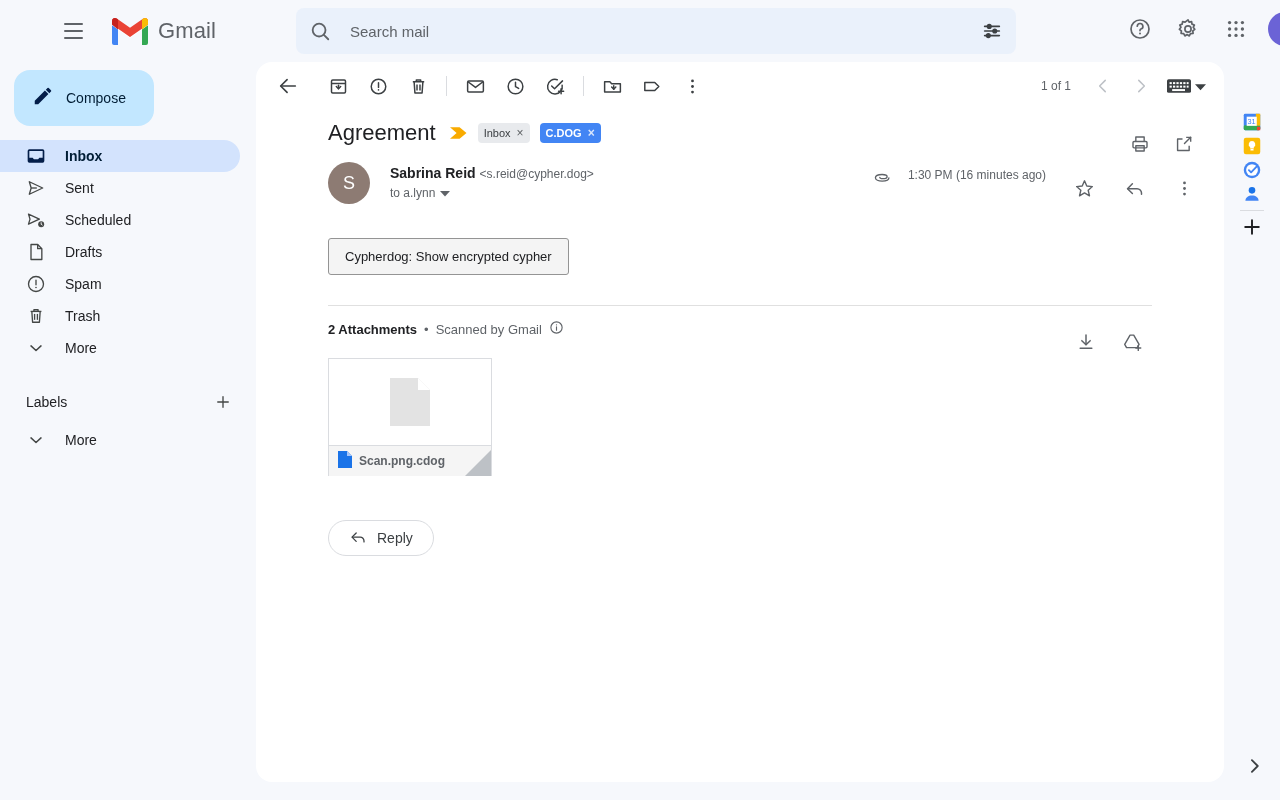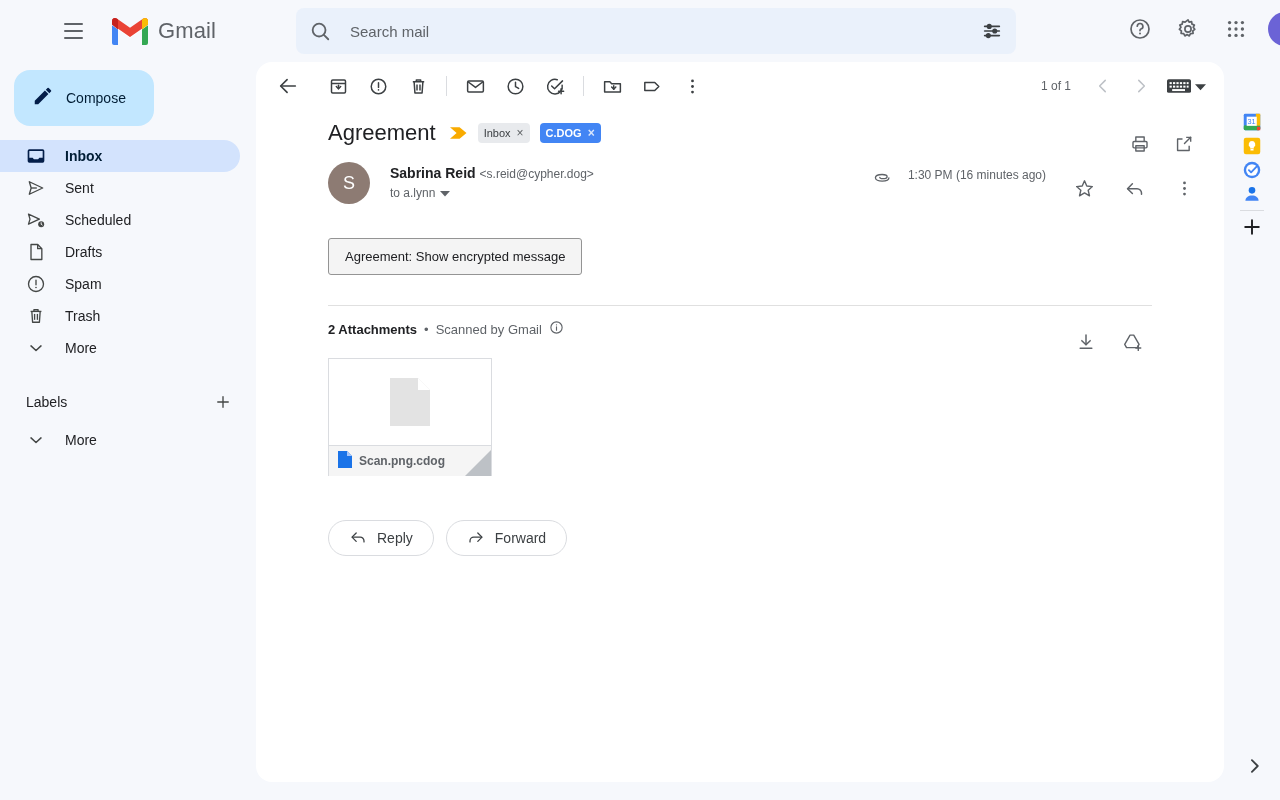--- a/index.html
+++ b/index.html
@@ -560,21 +560,21 @@
         <svg width="21" height="21" viewBox="0 0 24 24" fill="#5f6368">
           <circle cx="12" cy="5.6" r="1.6"></circle>
             <circle cx="12" cy="12" r="1.6"></circle>
             <circle cx="12" cy="18.4" r="1.6"></circle>
         </svg>
       </span>
     </div>
   </div>
 
   <div class="msg-body">
-    <div class="cypher-btn">Agreement: Show encrypted message</div>
+    <div class="cypher-btn">Cypherdog: Show encrypted cypher</div>
   </div>
 
   <div class="attach-section">
     <div class="attach-head">
       <span class="attach-count">2 Attachments</span>
       <span>•</span>
       <span>Scanned by Gmail</span>
       <span>
         <svg width="15" height="15" viewBox="0 0 24 24" fill="none" stroke="#5f6368" stroke-width="1.8">
           <circle cx="12" cy="12" r="9"></circle>
@@ -628,29 +628,20 @@
   <div class="reply-row">
     <div class="pill">
       <span>
         <svg width="18" height="18" viewBox="0 0 24 24" fill="none" stroke="#3c4043" stroke-width="1.7" stroke-linecap="round" stroke-linejoin="round">
           <polyline points="9.6,6.6 4,12.2 9.6,17.8"></polyline>
             <path d="M4.6 12.2H15a5 5 0 0 1 5 5v1.4"></path>
         </svg>
       </span>
       <span>Reply</span>
     </div>
-    <div class="pill">
-      <span>
-        <svg width="18" height="18" viewBox="0 0 24 24" fill="none" stroke="#3c4043" stroke-width="1.7" stroke-linecap="round" stroke-linejoin="round">
-          <polyline points="14.4,6.6 20,12.2 14.4,17.8"></polyline>
-            <path d="M19.4 12.2H9a5 5 0 0 0-5 5v1.4"></path>
-        </svg>
-      </span>
-      <span>Forward</span>
-    </div>
   </div>
 </div>
 
 <div class="rail">
   <div class="rail-btn">
     <svg width="22" height="22" viewBox="0 0 24 24">
       <rect x="3" y="3" width="18" height="18" rx="1.6" fill="#4285f4"></rect>
       <rect x="3" y="15.6" width="18" height="5.4" rx="1.6" fill="#34a853"></rect>
       <rect x="16.2" y="3" width="4.8" height="13" fill="#fbbc04"></rect>
       <rect x="17.4" y="17.2" width="3.6" height="3.8" fill="#ea4335"></rect>

